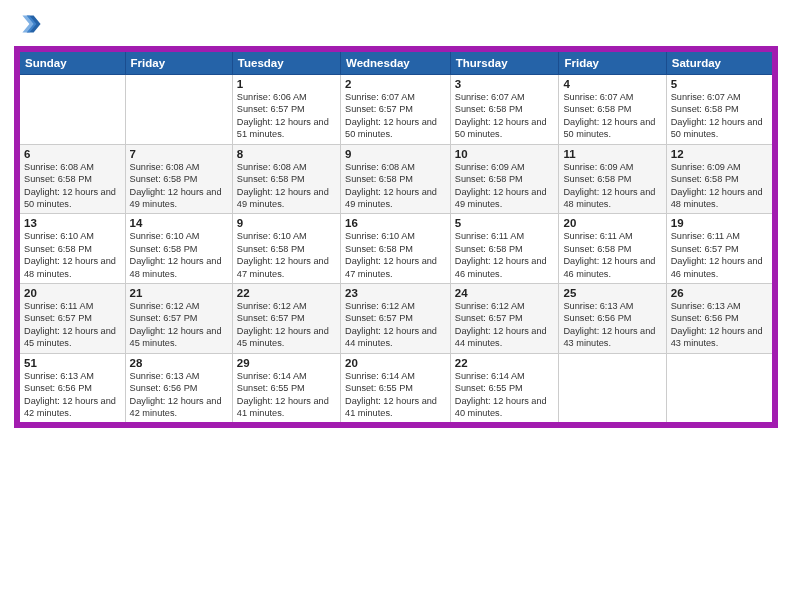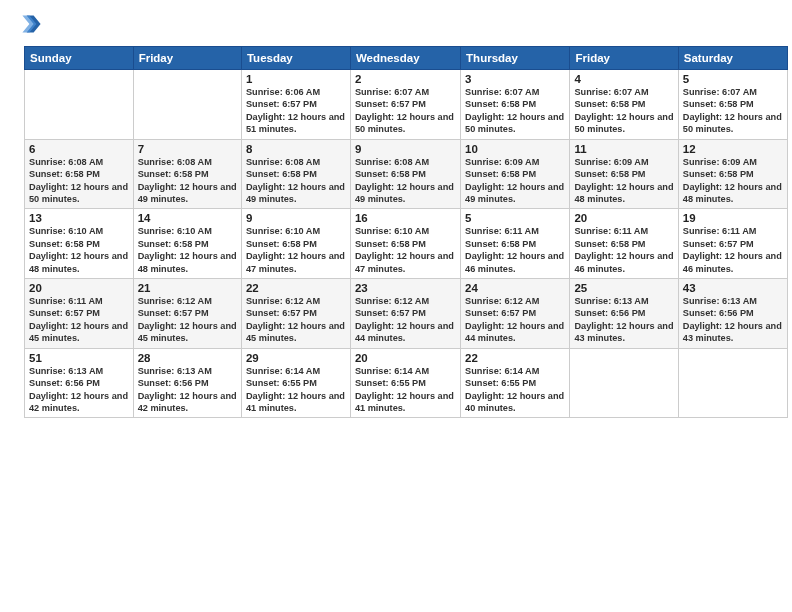--- a/index.html
+++ b/index.html
@@ -54,22 +54,21 @@
       color: #333;
       line-height: 1.1;
     }
     .subtitle {
       font-size: 13px;
       color: #555;
     }
     .calendar {
       width: 100%;
       border-collapse: collapse;
-      border: 1px solid #a21caf;
-      margin-left: 10px;
+      border: 6px solid #a21caf;
     }
     .calendar th {
       background: #2563a8;
       color: #fff;
       font-size: 11.5px;
       font-weight: bold;
       padding: 5px 5px;
       text-align: left;
       border: 1px solid #1a4d8f;
     }
@@ -88,21 +87,20 @@
       font-size: 11.5px;
       font-weight: bold;
       color: #222;
       display: block;
       margin-bottom: 1px;
     }
     .day-info {
       font-size: 9.2px;
       color: #333;
       line-height: 1.35;
-      font-weight: bold;
     }
     .empty { background: #fff !important; }
     .row-even td { background: #f0f0f0; }
   </style>
 </head>
 <body>
 
 <div class="page">
   <div class="header">
     <div class="logo">
@@ -287,21 +285,21 @@
 Sunset: 6:57 PM
 Daylight: 12 hours and 44 minutes.</div>
           </td>
           <td>
             <span class="day-num">25</span>
             <div class="day-info">Sunrise: 6:13 AM
 Sunset: 6:56 PM
 Daylight: 12 hours and 43 minutes.</div>
           </td>
           <td>
-            <span class="day-num">43</span>
+            <span class="day-num">26</span>
             <div class="day-info">Sunrise: 6:13 AM
 Sunset: 6:56 PM
 Daylight: 12 hours and 43 minutes.</div>
           </td>
         </tr>
         <tr>
           <td>
             <span class="day-num">51</span>
             <div class="day-info">Sunrise: 6:13 AM
 Sunset: 6:56 PM

